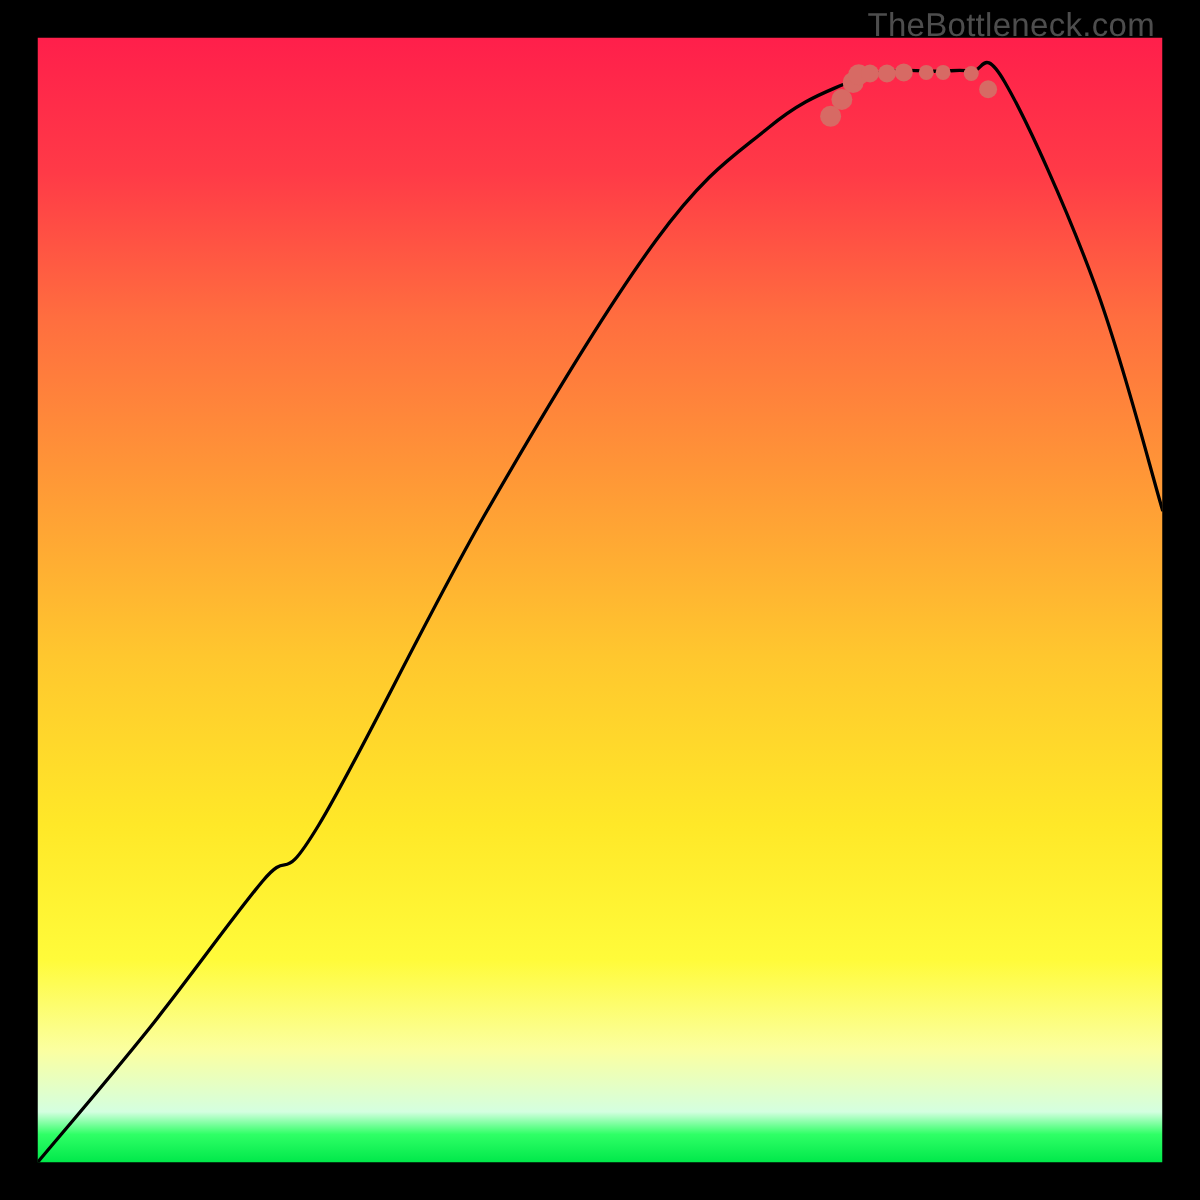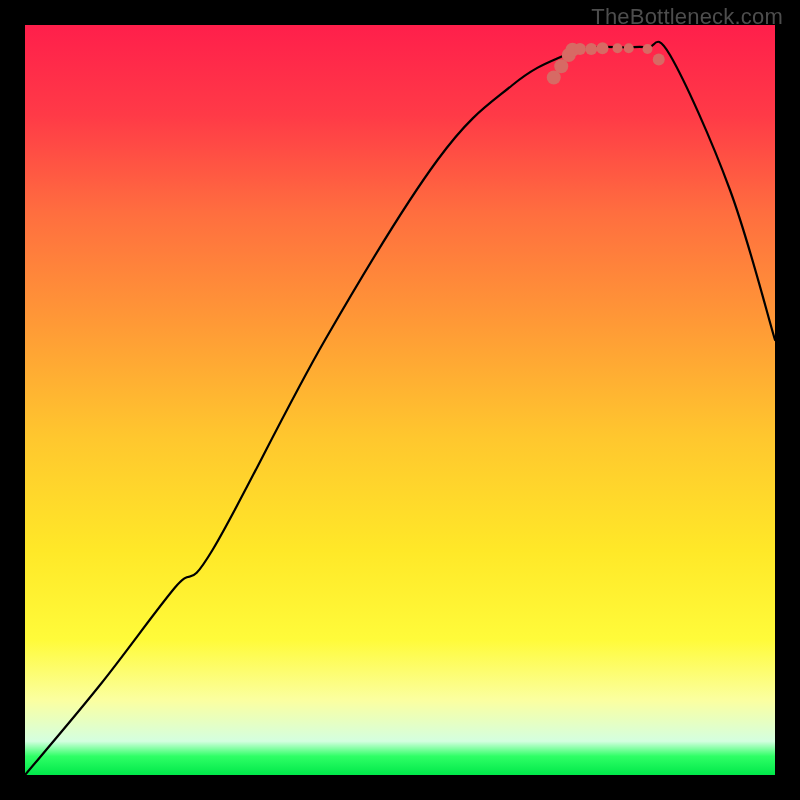--- a/index.html
+++ b/index.html
@@ -22,21 +22,21 @@
   .plot {
     position: absolute;
     left: 0;
     top: 0;
     width: 750px;
     height: 750px;
   }
   .watermark {
     position: absolute;
     top: 4px;
-    right: 17px;
+    right: 30px;
     color: #4d4d4d;
     font-size: 22px;
     font-weight: 500;
     letter-spacing: 0.2px;
     user-select: none;
   }
 </style>
 </head>
 <body>
 

